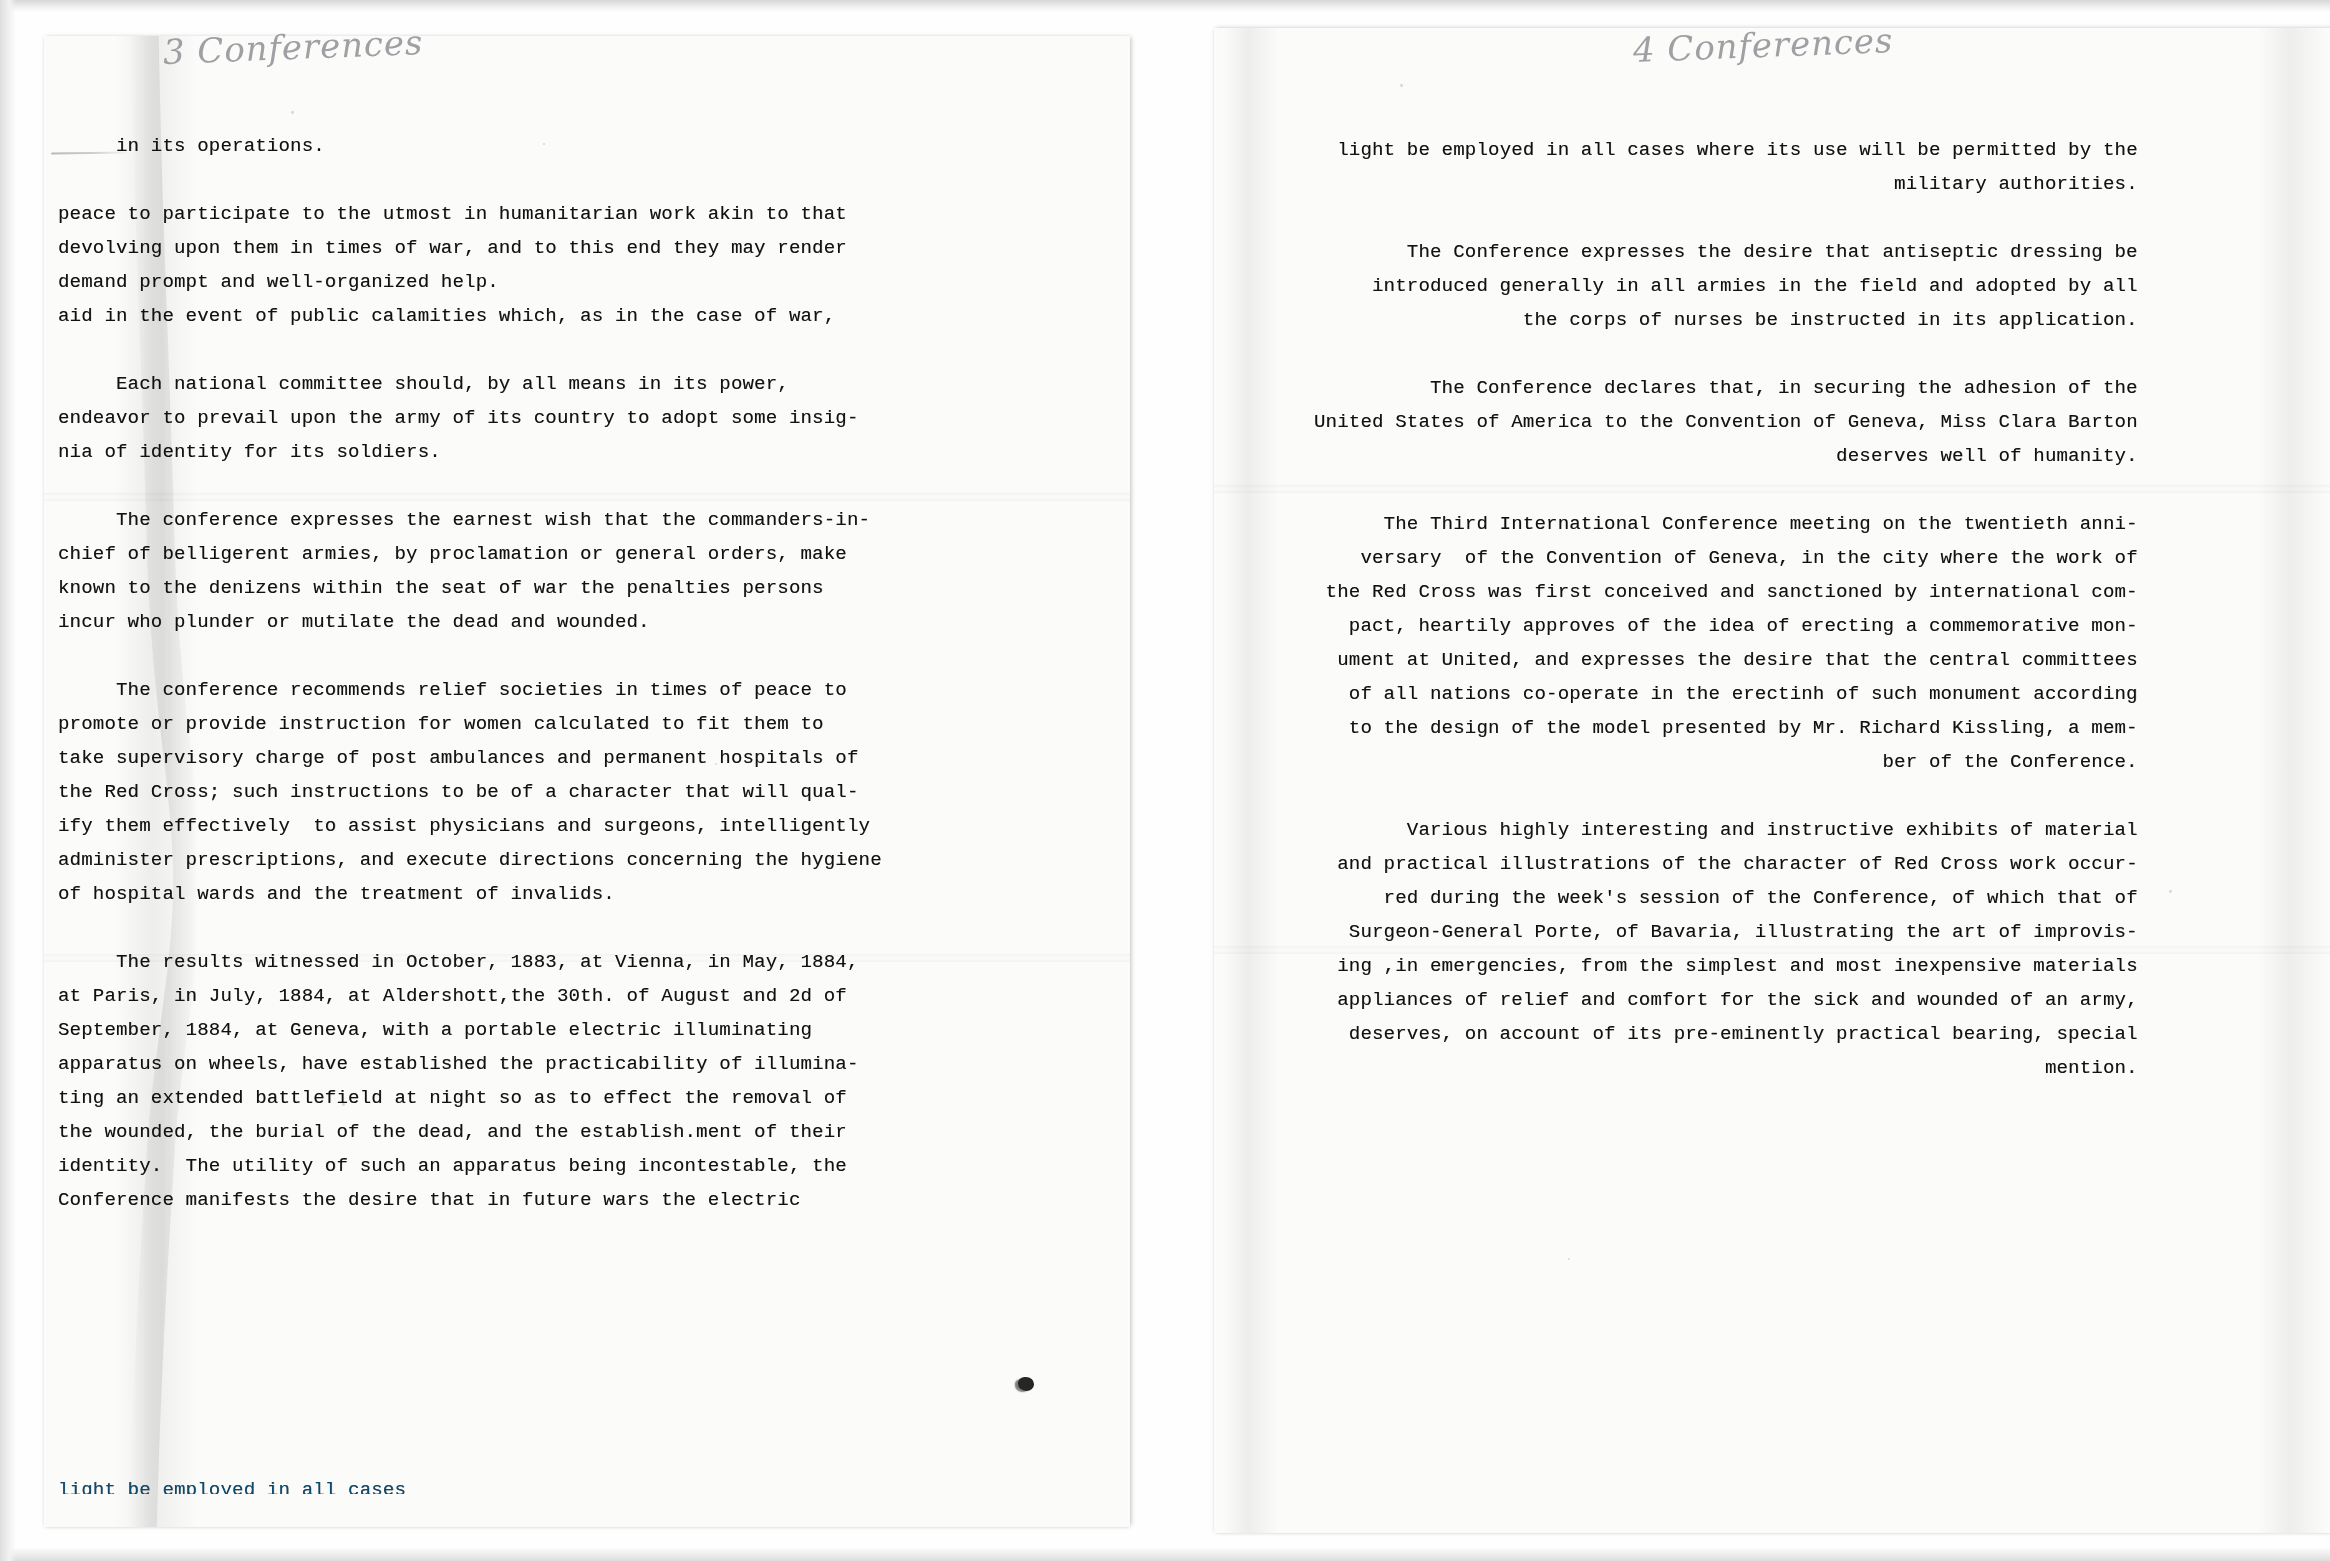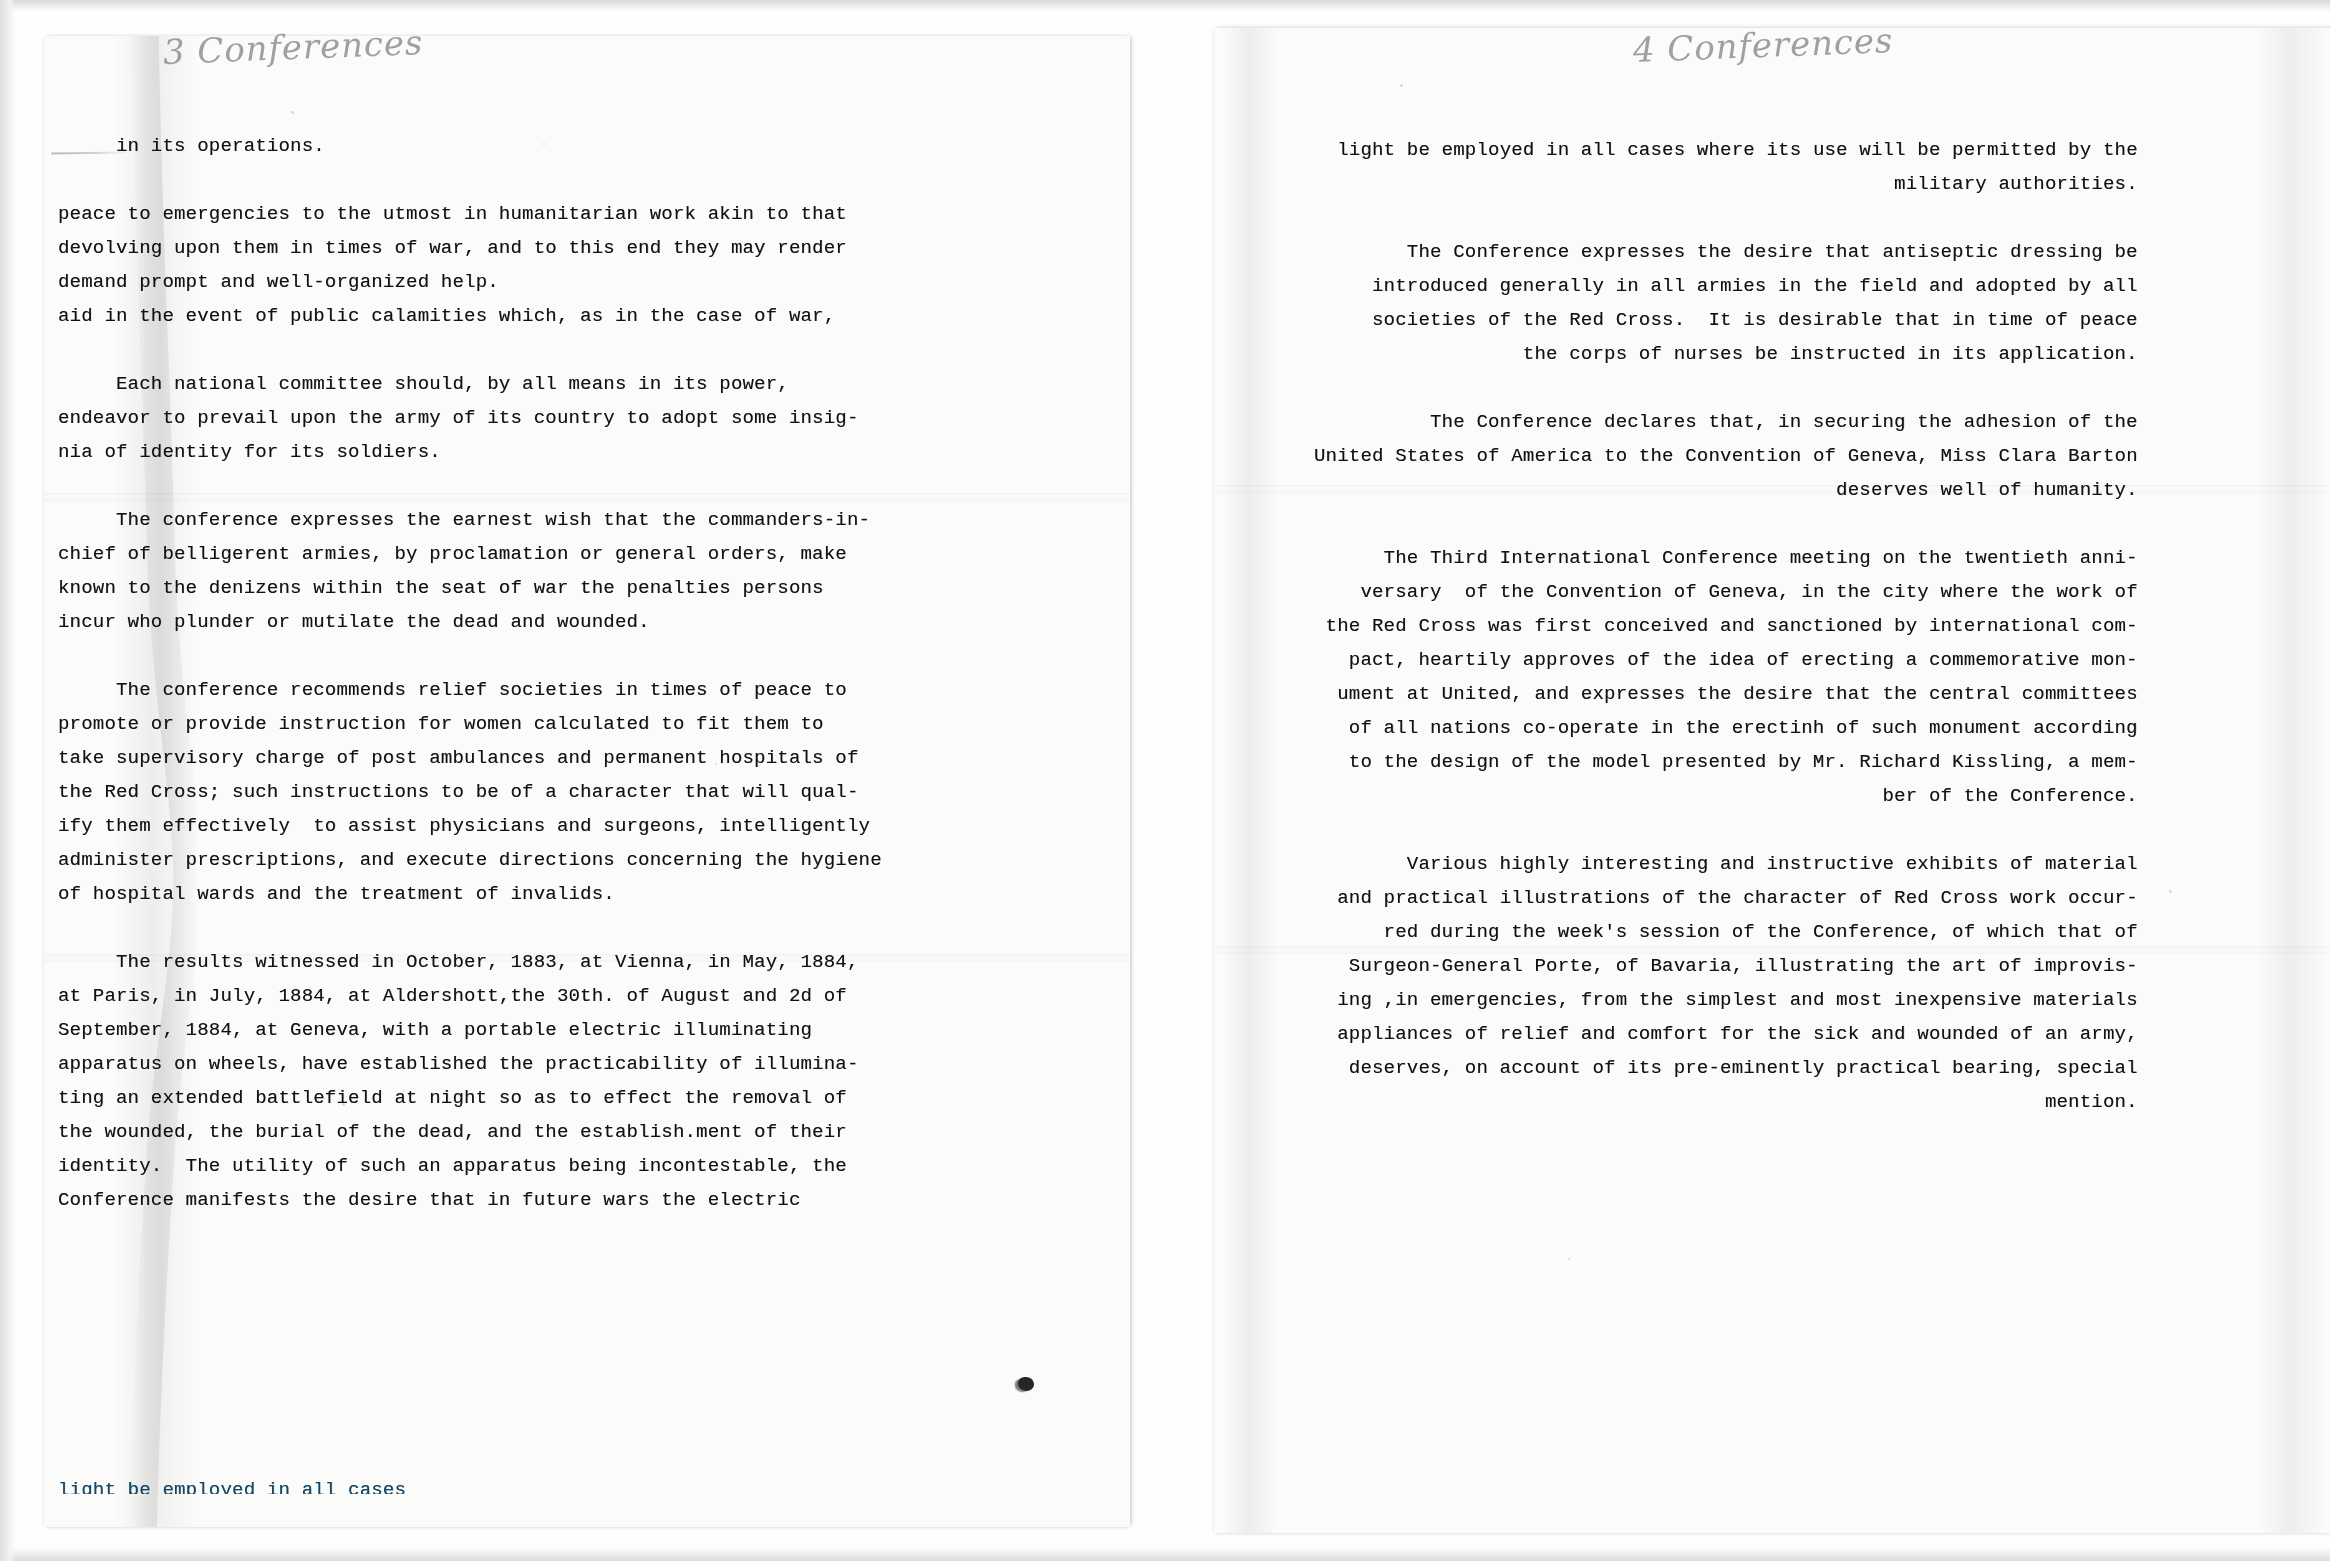--- a/index.html
+++ b/index.html
@@ -187,21 +187,21 @@
                C 210,1560 172,1400 164,1080 C 156,760 138,420 130,0 Z" fill="url(#curlg)"></path>
     </svg>
 
     <div class="handwritten" style="left:119px; top:-9.3px;">3 Conferences</div>
 
     <div class="lead-rule" style="left:7px; top:116px; width:77px;"></div>
 
     <div class="lines" id="left-lines" style="left:14px; top:93px;">
         <div class="ln">     in its operations.</div>
         <div class="ln gap">&nbsp;</div>
-        <div class="ln">peace to emergencies to the utmost in humanitarian work akin to that</div>
+        <div class="ln">peace to participate to the utmost in humanitarian work akin to that</div>
         <div class="ln">devolving upon them in times of war, and to this end they may render</div>
         <div class="ln">demand prompt and well-organized help.</div>
         <div class="ln">aid in the event of public calamities which, as in the case of war,</div>
         <div class="ln gap">&nbsp;</div>
         <div class="ln">     Each national committee should, by all means in its power,</div>
         <div class="ln">endeavor to prevail upon the army of its country to adopt some insig-</div>
         <div class="ln">nia of identity for its soldiers.</div>
         <div class="ln gap">&nbsp;</div>
         <div class="ln">     The conference expresses the earnest wish that the commanders-in-</div>
         <div class="ln">chief of belligerent armies, by proclamation or general orders, make</div>
@@ -245,21 +245,20 @@
     <div class="vband" style="left:1044px; width:70px;"></div>
 
     <div class="handwritten" style="left:419px; top:-2.8px;">4 Conferences</div>
 
     <div class="lines" id="right-lines" style="left:100px; top:105px;text-align:right;">
         <div class="ln">light be employed in all cases where its use will be permitted by the</div>
         <div class="ln">military authorities.</div>
         <div class="ln gap">&nbsp;</div>
         <div class="ln">     The Conference expresses the desire that antiseptic dressing be</div>
         <div class="ln">introduced generally in all armies in the field and adopted by all</div>
-        <div class="ln">societies of the Red Cross.  It is desirable that in time of peace</div>
         <div class="ln">the corps of nurses be instructed in its application.</div>
         <div class="ln gap">&nbsp;</div>
         <div class="ln">     The Conference declares that, in securing the adhesion of the</div>
         <div class="ln">United States of America to the Convention of Geneva, Miss Clara Barton</div>
         <div class="ln">deserves well of humanity.</div>
         <div class="ln gap">&nbsp;</div>
         <div class="ln">     The Third International Conference meeting on the twentieth anni-</div>
         <div class="ln">versary  of the Convention of Geneva, in the city where the work of</div>
         <div class="ln">the Red Cross was first conceived and sanctioned by international com-</div>
         <div class="ln">pact, heartily approves of the idea of erecting a commemorative mon-</div>

